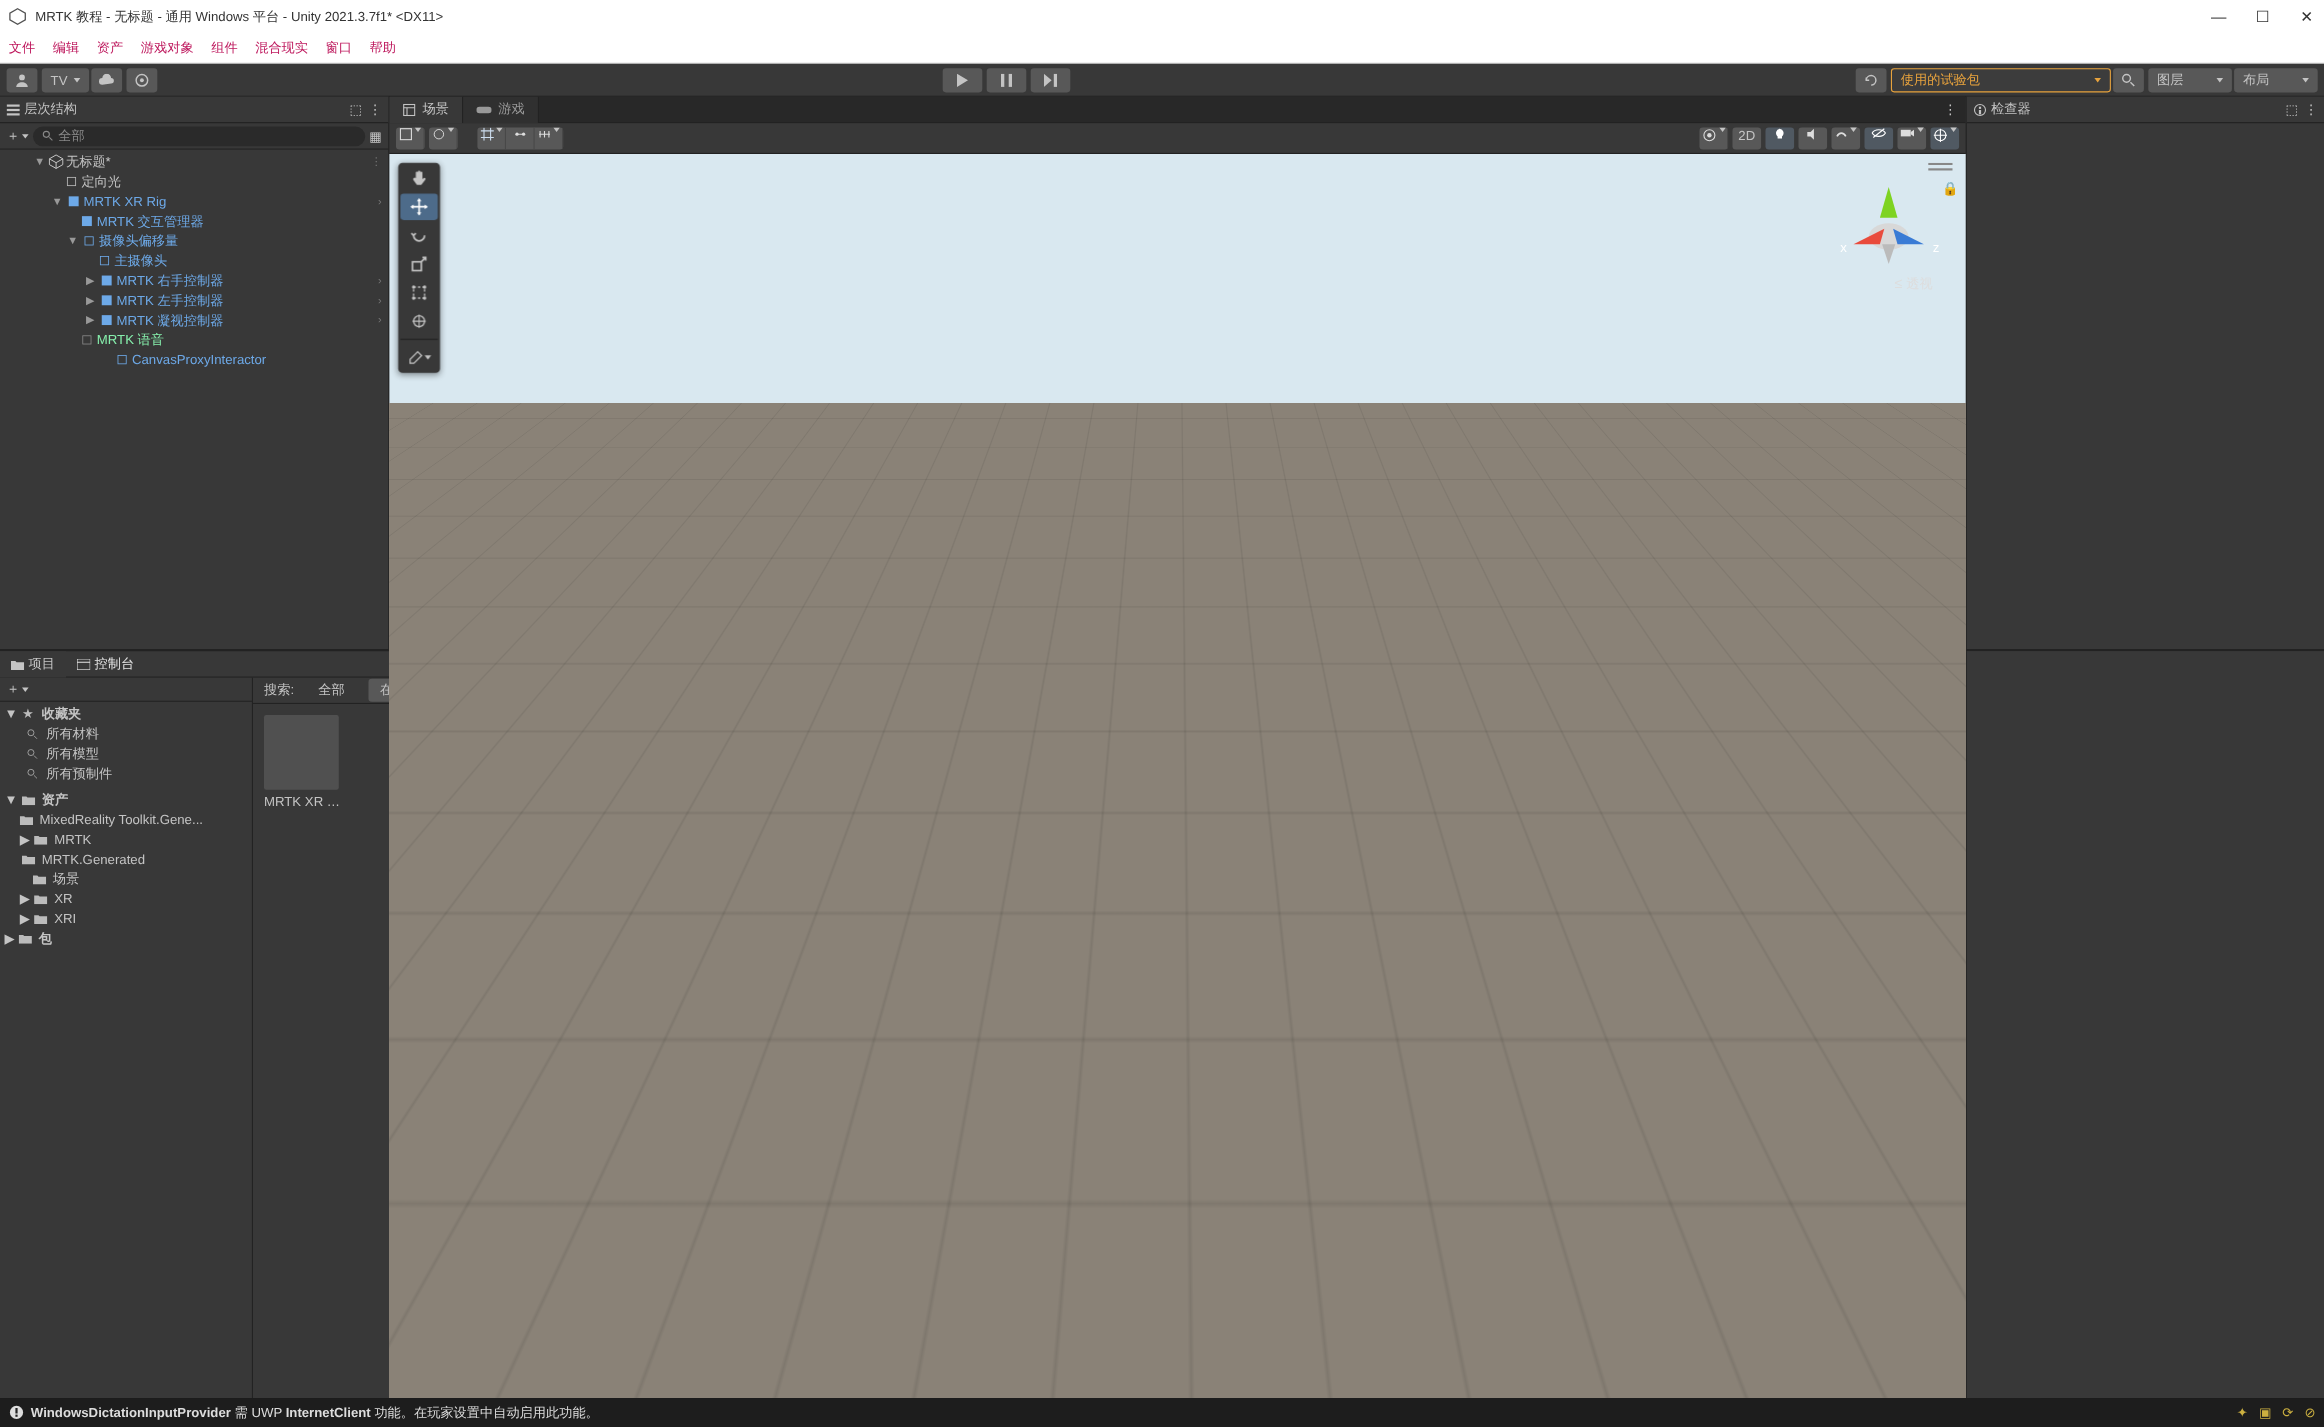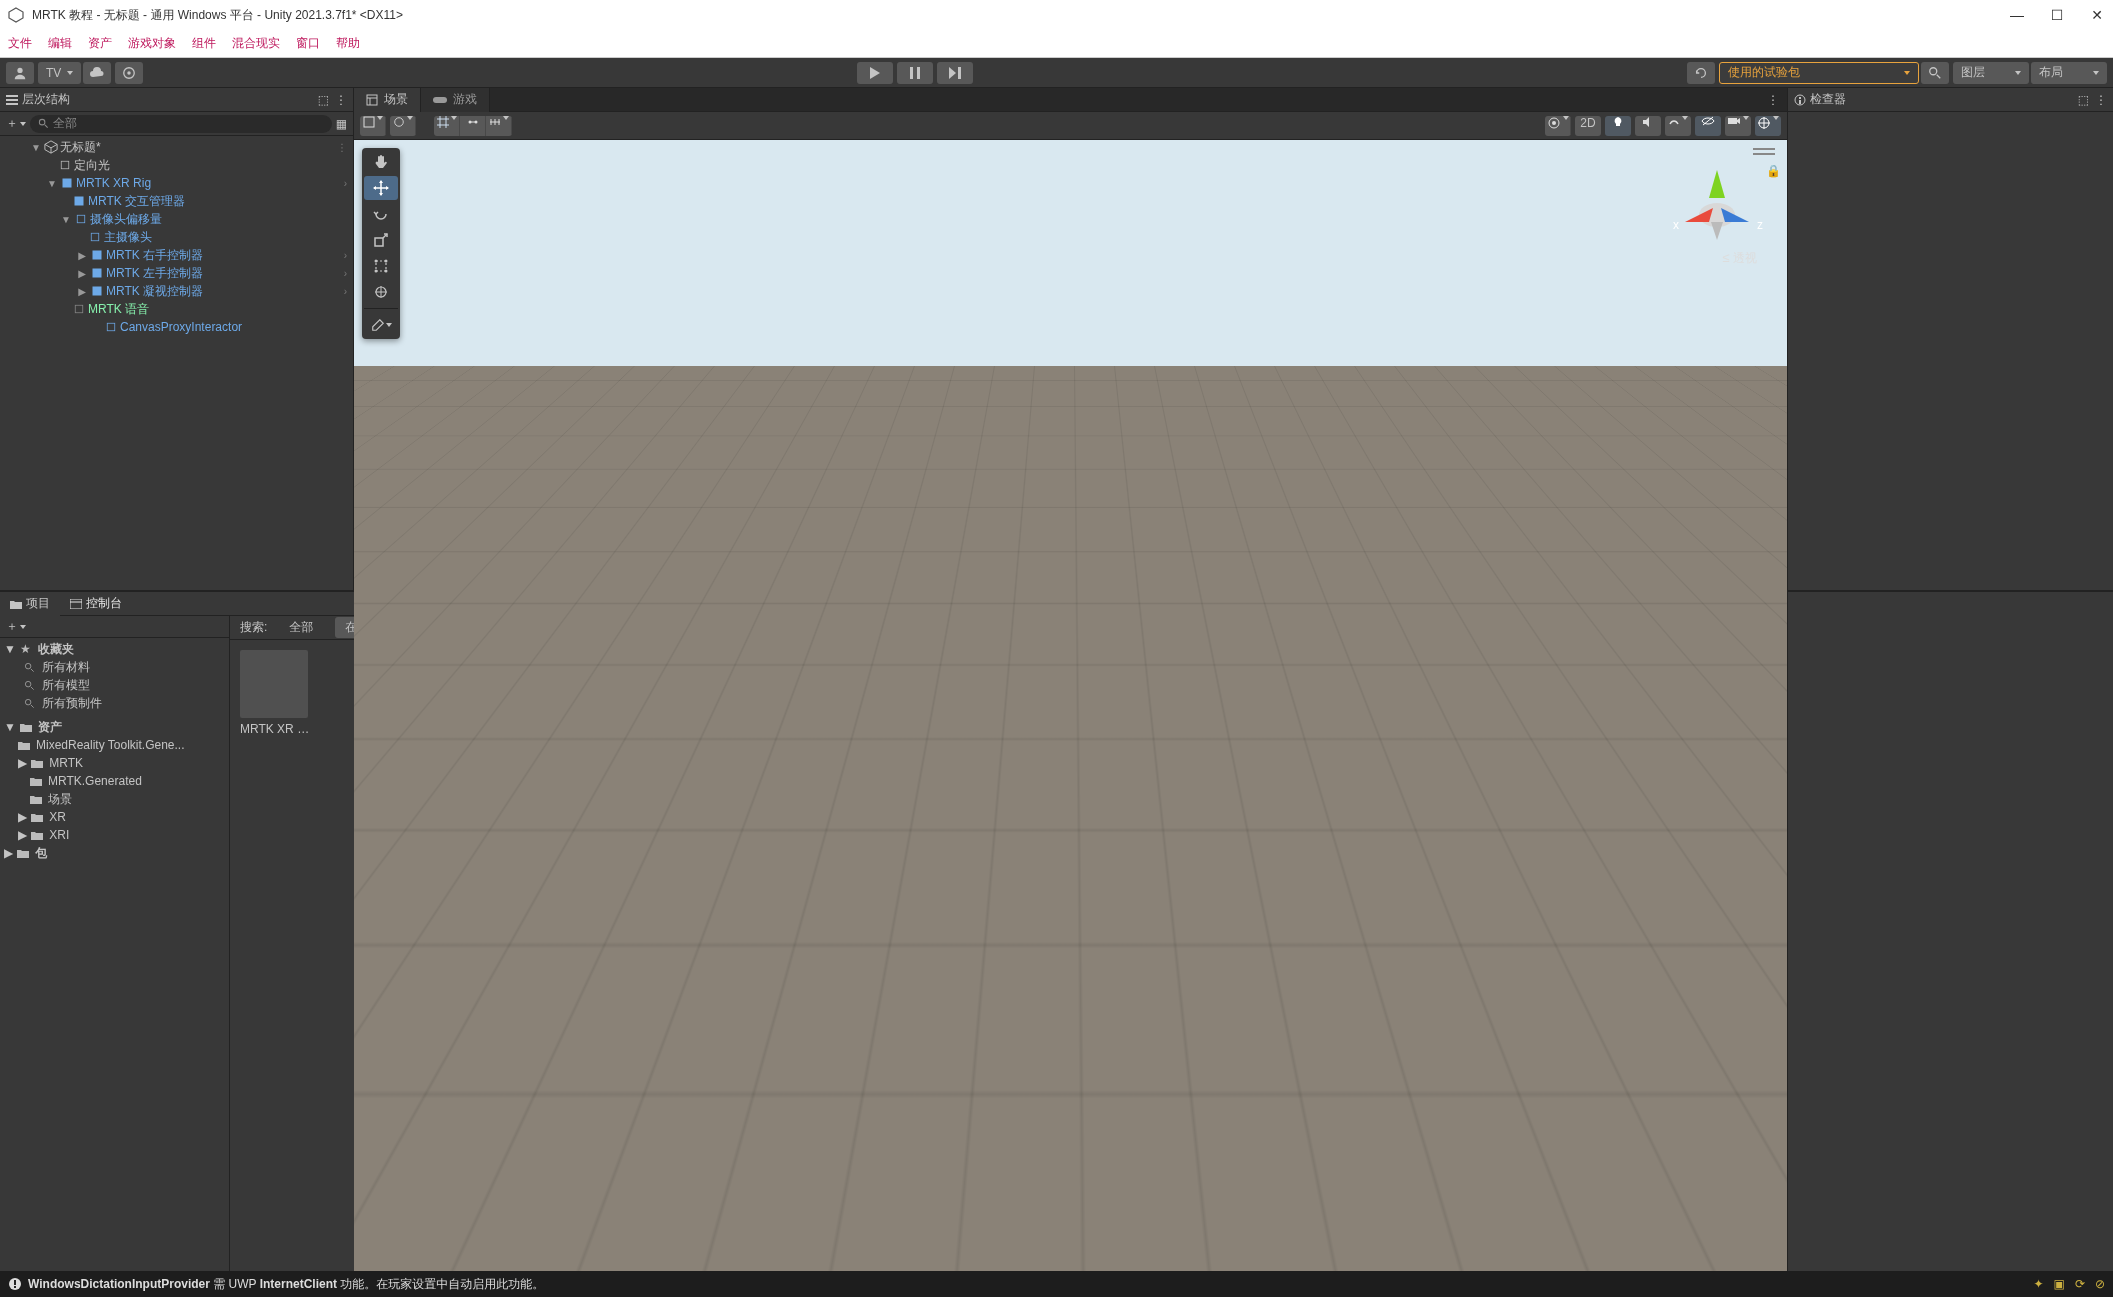--- a/index.html
+++ b/index.html
@@ -640,21 +640,21 @@
             </div>
           <div class="pnode" style="padding-left:18px">
               <span>▶</span>
               <span class="picon">
                 <svg width="12" height="10" viewBox="0 0 12 10">
                   <path d="M0 2h4l1 1h7v7H0z" fill="currentColor"></path>
                 </svg>
               </span>
               <span>MRTK</span>
             </div>
-          <div class="pnode" style="padding-left:30px">
+          <div class="pnode" style="padding-left:20px">
               <span class="picon">
                 <svg width="12" height="10" viewBox="0 0 12 10">
                   <path d="M0 2h4l1 1h7v7H0z" fill="currentColor"></path>
                 </svg>
               </span>
               <span>MRTK.Generated</span>
             </div>
           <div class="pnode" style="padding-left:30px">
               <span class="picon">
                 <svg width="12" height="10" viewBox="0 0 12 10">

